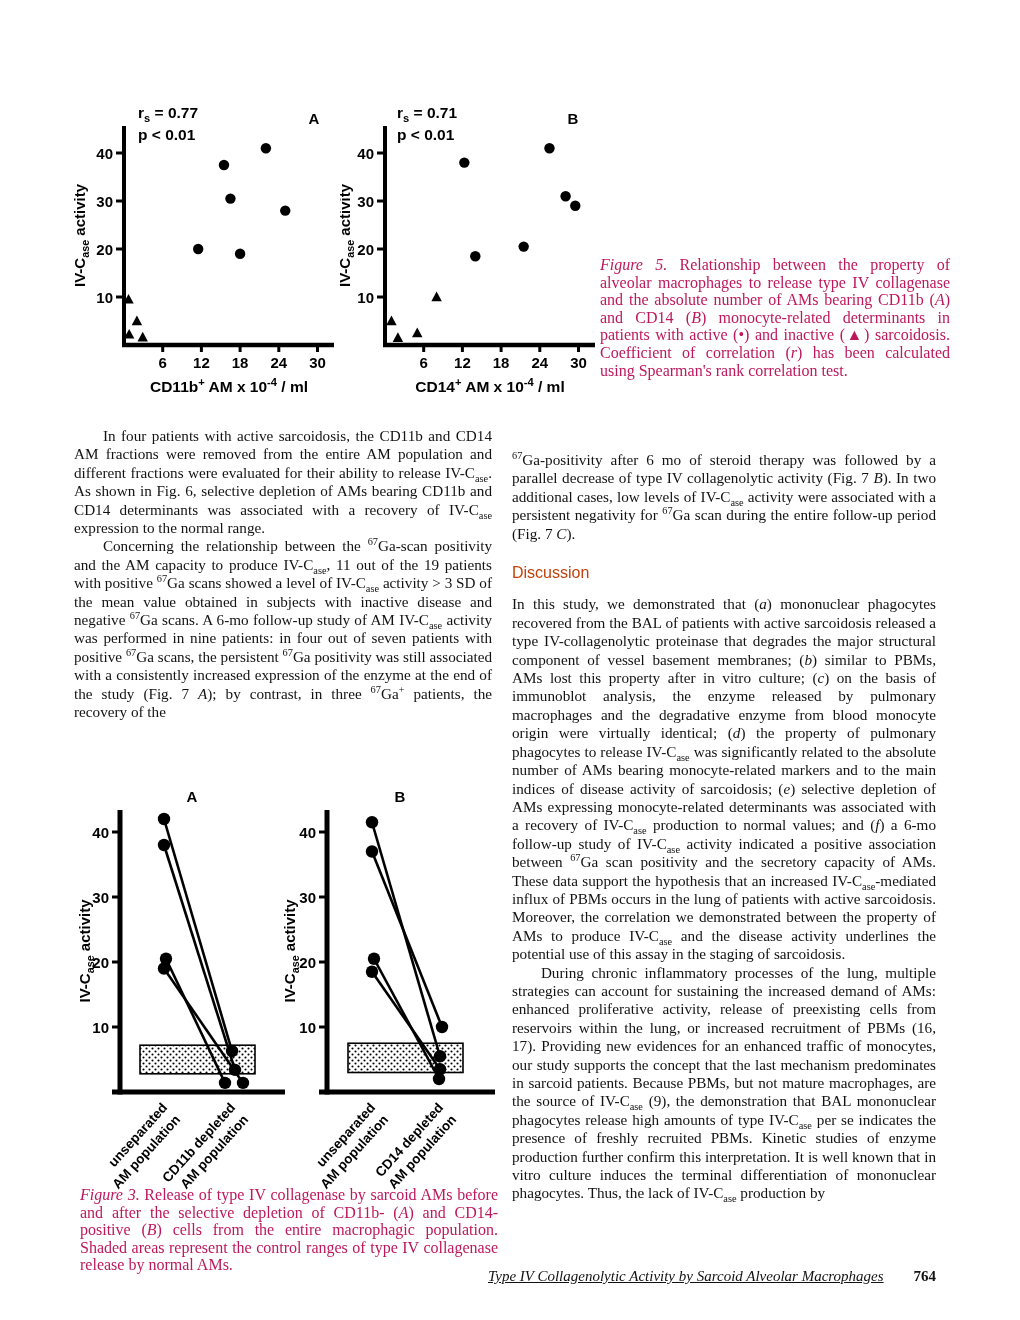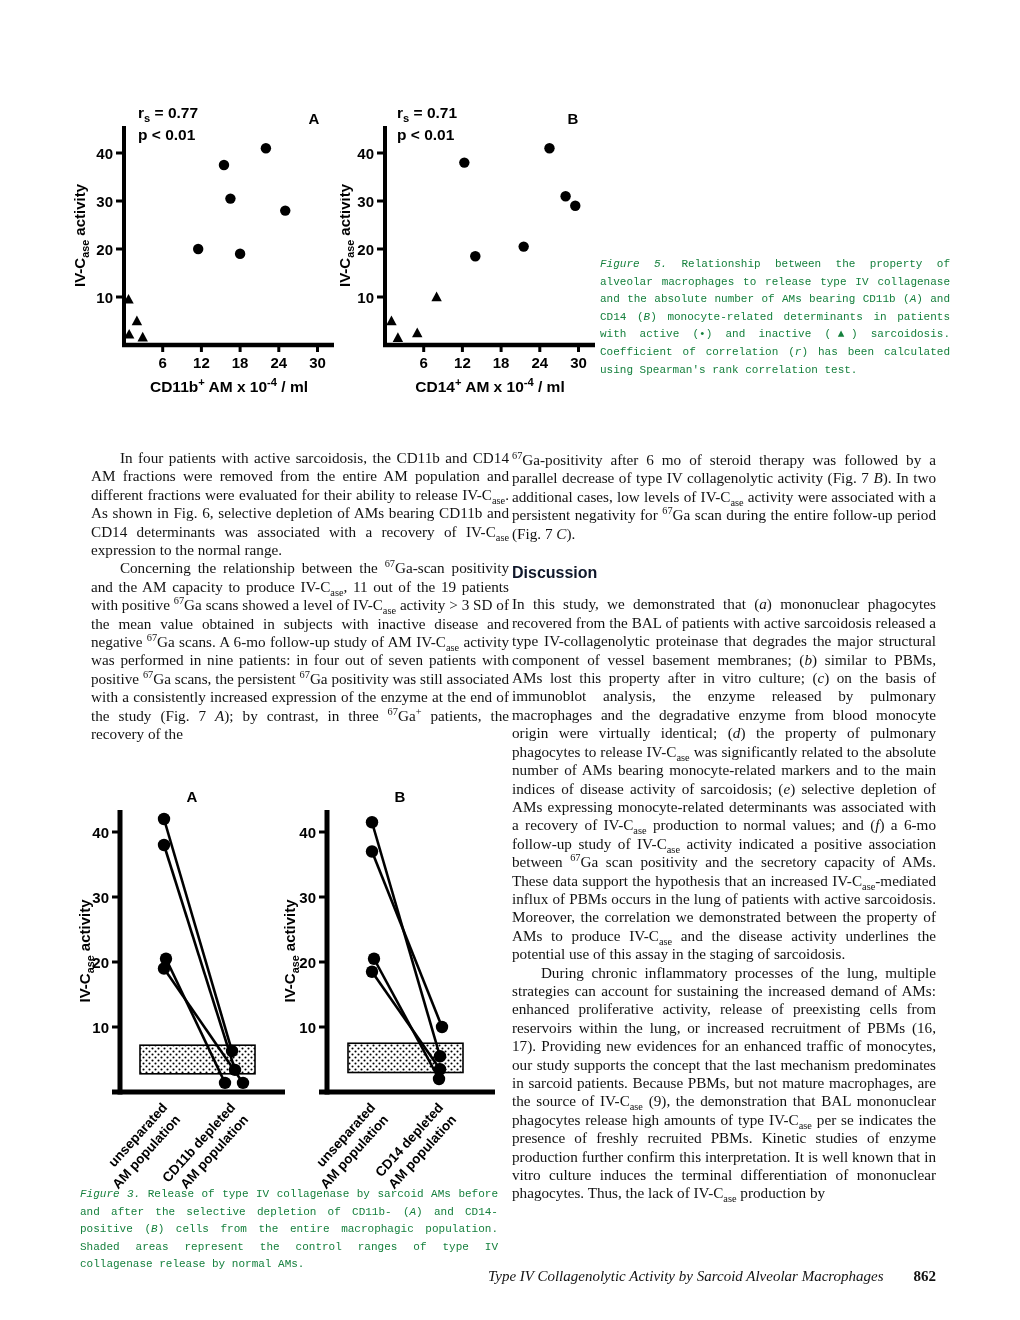--- a/index.html
+++ b/index.html
@@ -1,32 +1,32 @@
 <!DOCTYPE html>
 <html><head>
 <meta charset="utf-8">
 <style>
   html,body{margin:0;padding:0;background:#e8e8e8;}
   #page{position:relative;width:1020px;height:1320px;background:#ffffff;margin:0 auto;
         overflow:hidden;color:#141414;}
   .chart{position:absolute;}
-  .caption{position:absolute;font-family:Liberation Mono, monospace;font-size:11px;
-           line-height:17.6px;text-align:justify;color:#15803d;}
+  .caption{position:absolute;font-family:Liberation Serif, serif;font-size:16px;
+           line-height:17.6px;text-align:justify;color:#be185d;}
   .caption .figlabel{font-style:italic;}
   .col{position:absolute;font-family:"Liberation Serif",serif;font-size:15.2px;
        line-height:18.4px;text-align:justify;color:#121212;}
   .col p{margin:0;}
   .col p.ind{text-indent:1.9em;}
-  .col h2{font-family:"Liberation Sans",sans-serif;font-size:16px;font-weight:700;
-          margin:21px 0 13px 0;color:#0f172a;}
+  .col h2{font-family:"Liberation Sans",sans-serif;font-size:16px;font-weight:400;
+          margin:21px 0 13px 0;color:#c2410c;}
   sup,sub{font-size:68%;line-height:0;}
   #footer{position:absolute;left:488px;top:1268px;width:448px;display:flex;
           justify-content:space-between;align-items:baseline;
           font-family:"Liberation Serif",serif;font-size:15px;color:#121212;}
-  #footer .ftitle{font-style:italic;}
+  #footer .ftitle{font-style:italic;text-decoration:underline;}
   #footer .fpage{font-weight:700;font-style:normal;}
   svg text{font-family:"Liberation Sans",sans-serif;fill:#000;}
 </style>
 </head>
 <body>
 
 <div id="page">
 
   <svg class="chart" width="300" height="315" style="left:58px;top:92px;">
       <line x1="66" y1="34" x2="66" y2="255" stroke="#000" stroke-width="4"></line>
@@ -100,21 +100,21 @@
       <polygon points="51.45,223.5 46.225,233.125 56.675000000000004,233.125" fill="#000"></polygon>
       <polygon points="57.9,240.3 52.675,249.925 63.125,249.925" fill="#000"></polygon>
       <polygon points="77.25,235.5 72.025,245.125 82.475,245.125" fill="#000"></polygon>
       <polygon points="96.6,199.5 91.375,209.125 101.82499999999999,209.125" fill="#000"></polygon>
     </svg>
 
   <div class="caption" style="left:600px;top:256px;width:350px;">
     <span class="figlabel">Figure 5.</span><span> Relationship between the property of alveolar macrophages to release type IV collagenase and the absolute number of AMs bearing CD11b (<i>A</i>) and CD14 (<i>B</i>) monocyte-related determinants in patients with active (•) and inactive (▲) sarcoidosis. Coefficient of correlation (<i>r</i>) has been calculated using Spearman's rank correlation test.</span>
   </div>
 
-  <div class="col" style="left:91px;top:427px;width:418px;margin-top:22px;">
+  <div class="col" style="left:74px;top:427px;width:418px;">
     <p class="ind">In four patients with active sarcoidosis, the CD11b and CD14 AM fractions were removed from the entire AM population and different fractions were evaluated for their ability to release IV-C<sub>ase</sub>. As shown in Fig. 6, selective depletion of AMs bearing CD11b and CD14 determinants was associated with a recovery of IV-C<sub>ase</sub> expression to the normal range.</p>
     <p class="ind">Concerning the relationship between the <sup>67</sup>Ga-scan positivity and the AM capacity to produce IV-C<sub>ase</sub>, 11 out of the 19 patients with positive <sup>67</sup>Ga scans showed a level of IV-C<sub>ase</sub> activity &gt; 3 SD of the mean value obtained in subjects with inactive disease and negative <sup>67</sup>Ga scans. A 6-mo follow-up study of AM IV-C<sub>ase</sub> activity was performed in nine patients: in four out of seven patients with positive <sup>67</sup>Ga scans, the persistent <sup>67</sup>Ga positivity was still associated with a consistently increased expression of the enzyme at the end of the study (Fig. 7 <i>A</i>); by contrast, in three <sup>67</sup>Ga<sup>+</sup> patients, the recovery of the</p>
   </div>
 
   <div class="col" style="left:512px;top:451px;width:424px;">
     <p><sup>67</sup>Ga-positivity after 6 mo of steroid therapy was followed by a parallel decrease of type IV collagenolytic activity (Fig. 7 <i>B</i>). In two additional cases, low levels of IV-C<sub>ase</sub> activity were associated with a persistent negativity for <sup>67</sup>Ga scan during the entire follow-up period (Fig. 7 <i>C</i>).</p>
     <h2>Discussion</h2>
     <p>In this study, we demonstrated that (<i>a</i>) mononuclear phagocytes recovered from the BAL of patients with active sarcoidosis released a type IV-collagenolytic proteinase that degrades the major structural component of vessel basement membranes; (<i>b</i>) similar to PBMs, AMs lost this property after in vitro culture; (<i>c</i>) on the basis of immunoblot analysis, the enzyme released by pulmonary macrophages and the degradative enzyme from blood monocyte origin were virtually identical; (<i>d</i>) the property of pulmonary phagocytes to release IV-C<sub>ase</sub> was significantly related to the absolute number of AMs bearing monocyte-related markers and to the main indices of disease activity of sarcoidosis; (<i>e</i>) selective depletion of AMs expressing monocyte-related determinants was associated with a recovery of IV-C<sub>ase</sub> production to normal values; and (<i>f</i>) a 6-mo follow-up study of IV-C<sub>ase</sub> activity indicated a positive association between <sup>67</sup>Ga scan positivity and the secretory capacity of AMs. These data support the hypothesis that an increased IV-C<sub>ase</sub>-mediated influx of PBMs occurs in the lung of patients with active sarcoidosis. Moreover, the correlation we demonstrated between the property of AMs to produce IV-C<sub>ase</sub> and the disease activity underlines the potential use of this assay in the staging of sarcoidosis.</p>
     <p class="ind">During chronic inflammatory processes of the lung, multiple strategies can account for sustaining the increased demand of AMs: enhanced proliferative activity, release of preexisting cells from reservoirs within the lung, or increased recruitment of PBMs (16, 17). Providing new evidences for an enhanced traffic of monocytes, our study supports the concept that the last mechanism predominates in sarcoid patients. Because PBMs, but not mature macrophages, are the source of IV-C<sub>ase</sub> (9), the demonstration that BAL mononuclear phagocytes release high amounts of type IV-C<sub>ase</sub> per se indicates the presence of freshly recruited PBMs. Kinetic studies of enzyme production further confirm this interpretation. It is well known that in vitro culture induces the terminal differentiation of mononuclear phagocytes. Thus, the lack of IV-C<sub>ase</sub> production by</p>
   </div>
@@ -195,16 +195,16 @@
       <text x="162" y="346" font-size="13.5" text-anchor="end" font-weight="bold" transform="rotate(-48 162 346)"><tspan dy="0" font-size="13.5">CD14  depleted</tspan></text>
       <text x="175" y="358" font-size="13.5" text-anchor="end" font-weight="bold" transform="rotate(-48 175 358)"><tspan dy="0" font-size="13.5">AM population</tspan></text>
     </svg>
 
   <div class="caption" style="left:80px;top:1186px;width:418px;">
     <span class="figlabel">Figure 3.</span><span> Release of type IV collagenase by sarcoid AMs before and after the selective depletion of CD11b- (<i>A</i>) and CD14-positive (<i>B</i>) cells from the entire macrophagic population. Shaded areas represent the control ranges of type IV collagenase release by normal AMs.</span>
   </div>
 
   <div id="footer">
     <span class="ftitle">Type IV Collagenolytic Activity by Sarcoid Alveolar Macrophages</span>
-    <span class="fpage">862</span>
+    <span class="fpage">764</span>
   </div>
 
 </div>
 
 </body></html>

